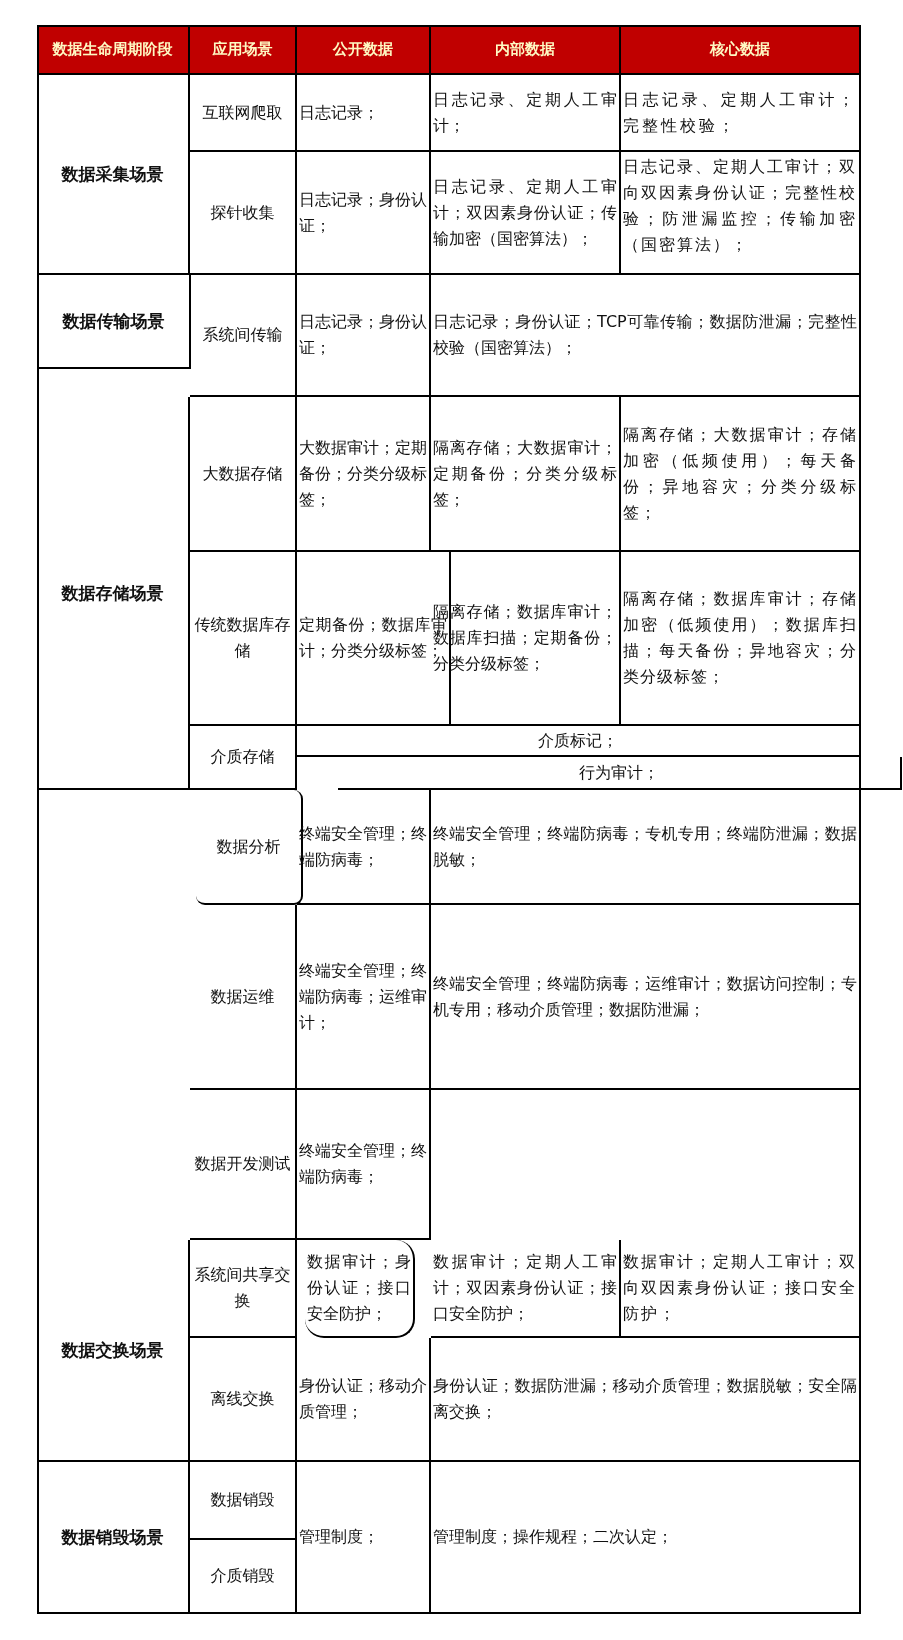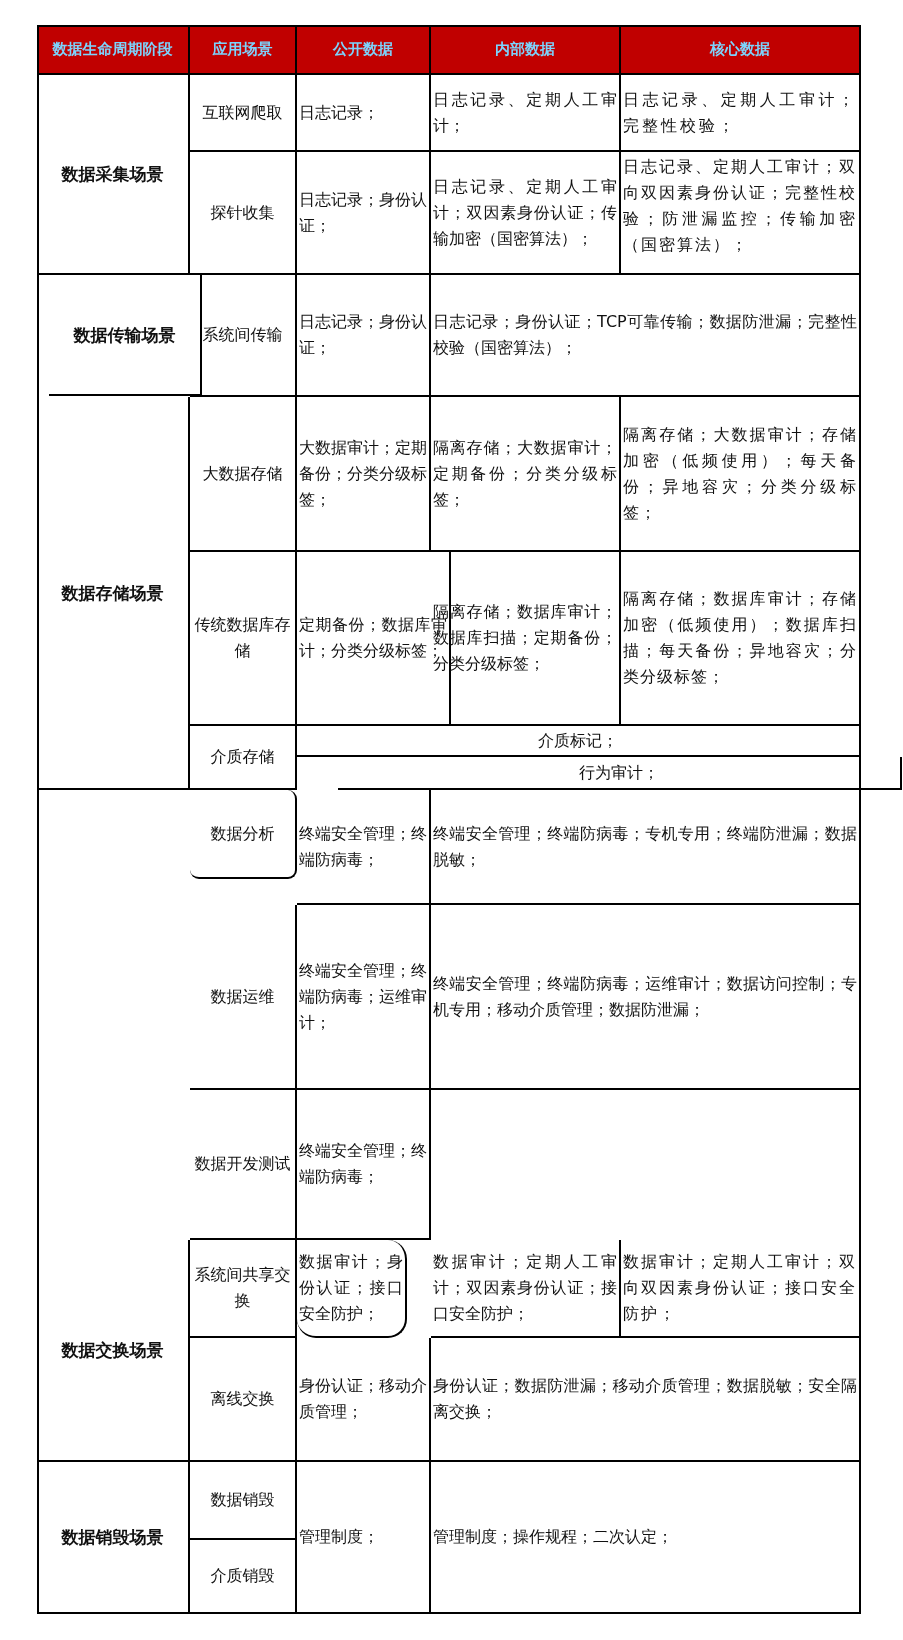--- a/index.html
+++ b/index.html
@@ -3,21 +3,21 @@
 <meta charset="utf-8">
 <style>
   html, body { margin: 0; padding: 0; background: #ffffff; }
   body { width: 903px; height: 1640px; position: relative; overflow: hidden;
          font-family: "DejaVu Sans", "Liberation Sans", sans-serif; color: #111; }
   #table { position: absolute; left: 37px; top: 25px; width: 824px; height: 1589px; }
   .cell { position: absolute; box-sizing: border-box; display: flex; align-items: center;
           border-right: 2px solid #000; border-bottom: 2px solid #000;
           font-size: 16px; line-height: 26px; padding: 0 2px; overflow: hidden; }
   .cell span { display: block; width: 100%; word-break: break-all; }
-  .hdr { background: #c00000; color: #7dd3fc; font-weight: bold; justify-content: center;
+  .hdr { background: #c00000; color: #fef9c3; font-weight: bold; justify-content: center;
          text-align: center; font-size: 15px; }
   .stage { font-weight: bold; justify-content: center; text-align: center; font-size: 17px; }
   .scene { justify-content: center; text-align: center; }
   .center span { text-align: center; }
   .just span { text-align: justify; text-align-last: left; }
   .border-outer { position: absolute; left: 0; top: 0; width: 100%; height: 100%;
                   box-sizing: border-box; border: 2px solid #000; pointer-events: none; }
 </style>
 </head>
 <body>
@@ -63,21 +63,21 @@
   <div class="cell just" style="left:260px;top:127px;width:134px;height:123px;">
       <span>日志记录；身份认证；</span>
     </div>
   <div class="cell just" style="left:394px;top:127px;width:190px;height:123px;">
       <span>日志记录、定期人工审计；双因素身份认证；传输加密（国密算法）；</span>
     </div>
   <div class="cell just" style="left:584px;top:127px;width:240px;height:123px;align-items:flex-start;padding-top:2px;letter-spacing:2px;">
       <span>日志记录、定期人工审计；双向双因素身份认证；完整性校验；防泄漏监控；传输加密（国密算法）；</span>
     </div>
 
-  <div class="cell stage" style="left:12px;top:250px;width:153px;height:121px;">
+  <div class="cell stage" style="left:1px;top:250px;width:153px;height:94px;">
       <span>数据传输场景</span>
     </div>
   <div class="cell scene center" style="left:153px;top:250px;width:107px;height:122px;">
       <span>系统间传输</span>
     </div>
   <div class="cell just" style="left:260px;top:250px;width:134px;height:122px;">
       <span>日志记录；身份认证；</span>
     </div>
   <div class="cell just" style="left:394px;top:250px;width:430px;height:122px;">
       <span>日志记录；身份认证；TCP可靠传输；数据防泄漏；完整性校验（国密算法）；</span>
@@ -117,21 +117,21 @@
       <span>介质存储</span>
     </div>
   <div class="cell center" style="left:260px;top:701px;width:564px;height:31px;line-height:22px;">
       <span>介质标记；</span>
     </div>
   <div class="cell center" style="left:260px;top:732px;width:564px;height:33px;line-height:22px;margin-left:41px;">
       <span>行为审计；</span>
     </div>
 
 
-  <div class="cell scene center" style="left:153px;top:765px;width:107px;height:89px;border-radius:9px;">
+  <div class="cell scene center" style="left:159px;top:765px;width:107px;height:115px;border-radius:9px;">
       <span>数据分析</span>
     </div>
   <div class="cell just" style="left:260px;top:765px;width:134px;height:115px;">
       <span>终端安全管理；终端防病毒；</span>
     </div>
   <div class="cell just" style="left:394px;top:765px;width:430px;height:115px;">
       <span>终端安全管理；终端防病毒；专机专用；终端防泄漏；数据脱敏；</span>
     </div>
 
   <div class="cell scene center" style="left:153px;top:880px;width:107px;height:185px;">
@@ -151,21 +151,21 @@
       <span>终端安全管理；终端防病毒；</span>
     </div>
 
   <div class="cell stage" style="left:0;top:1215px;width:153px;height:222px;">
       <span>数据交换场景</span>
     </div>
 
   <div class="cell scene center" style="left:153px;top:1215px;width:107px;height:98px;">
       <span>系统间共享交换</span>
     </div>
-  <div class="cell just" style="left:260px;top:1215px;width:110px;height:98px;border-radius:19px;">
+  <div class="cell just" style="left:268px;top:1215px;width:110px;height:98px;border-radius:19px;">
       <span>数据审计；身份认证；接口安全防护；</span>
     </div>
   <div class="cell just" style="left:394px;top:1215px;width:190px;height:98px;">
       <span>数据审计；定期人工审计；双因素身份认证；接口安全防护；</span>
     </div>
   <div class="cell just" style="left:584px;top:1215px;width:240px;height:98px;letter-spacing:2px;">
       <span>数据审计；定期人工审计；双向双因素身份认证；接口安全防护；</span>
     </div>
 
   <div class="cell scene center" style="left:153px;top:1313px;width:107px;height:124px;">

